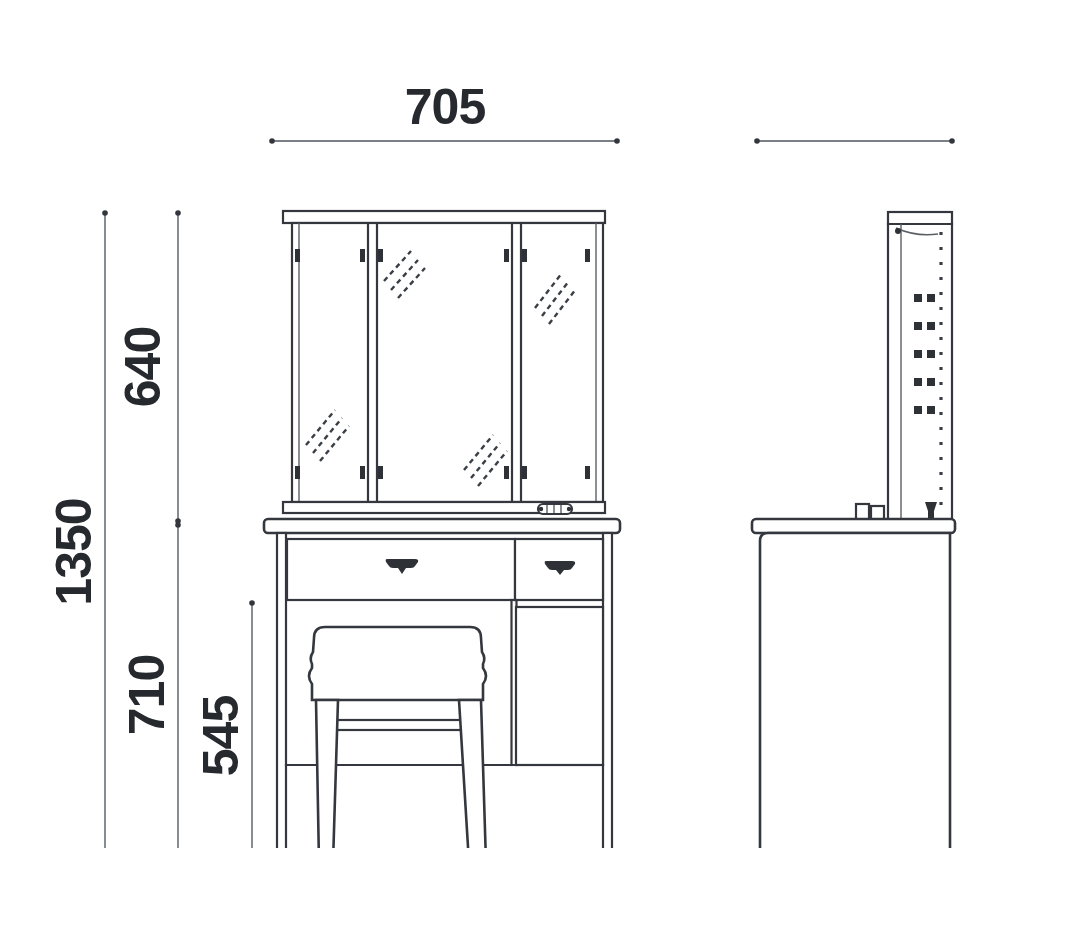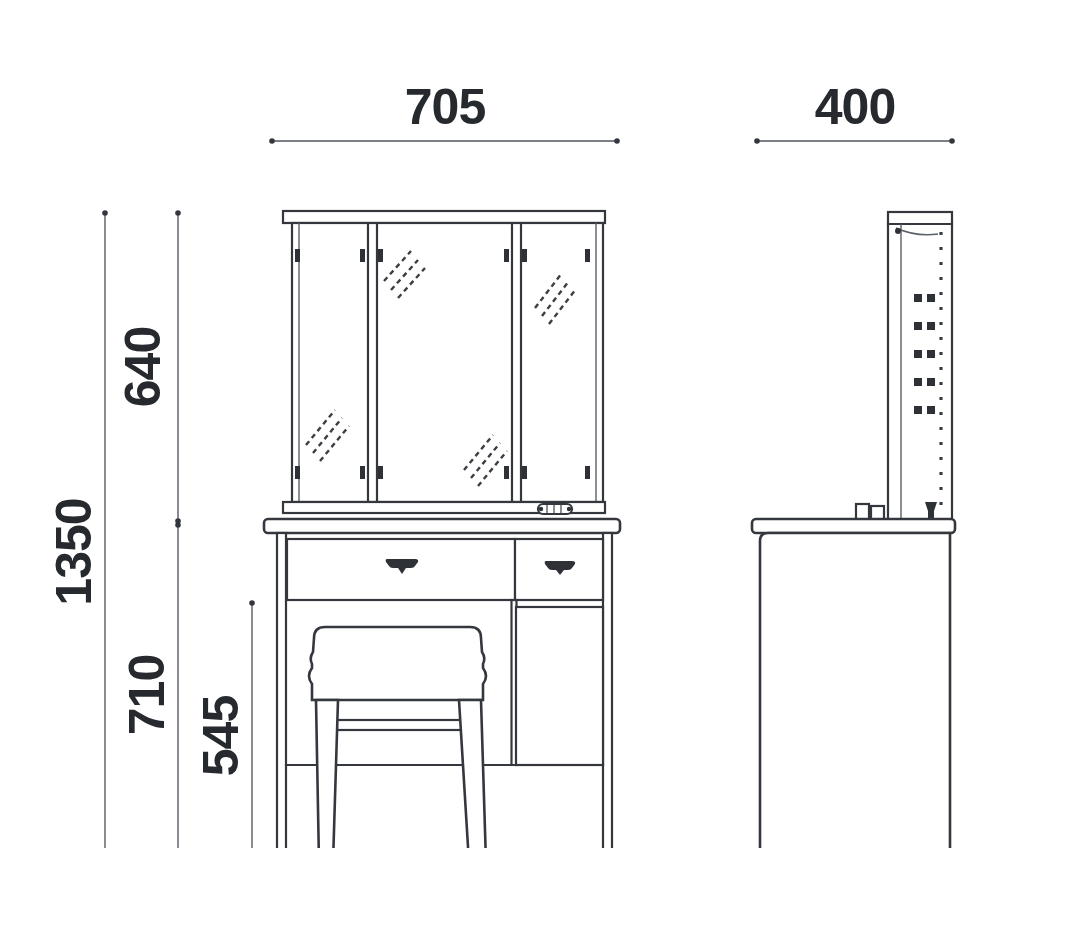--- a/index.html
+++ b/index.html
@@ -174,21 +174,20 @@
       </g>
       <g>
         <line x1="252" y1="603" x2="252" y2="867" class="dimline"></line>
         <circle cx="252" cy="603" r="2.8" class="dimdot"></circle>
           <circle cx="252" cy="867" r="2.8" class="dimdot"></circle>
       </g>
     </g>
   </svg>
 
   <div class="dim" style="left:345px;top:80px;width:200px;">705</div>
-  <div class="dim" style="left:755px;top:80px;width:200px;">400</div>
   <div class="dim vert" style="left:-36px;top:525px;width:220px;height:54px;">1350</div>
   <div class="dim vert" style="left:33px;top:340px;width:220px;height:54px;">640</div>
   <div class="dim vert" style="left:37px;top:668px;width:220px;height:54px;">710</div>
   <div class="dim vert" style="left:111px;top:709px;width:220px;height:54px;">545</div>
 
   <div id="footer-edge"></div>
   <div id="footer-bar"></div>
 </div>
 
 </body></html>

